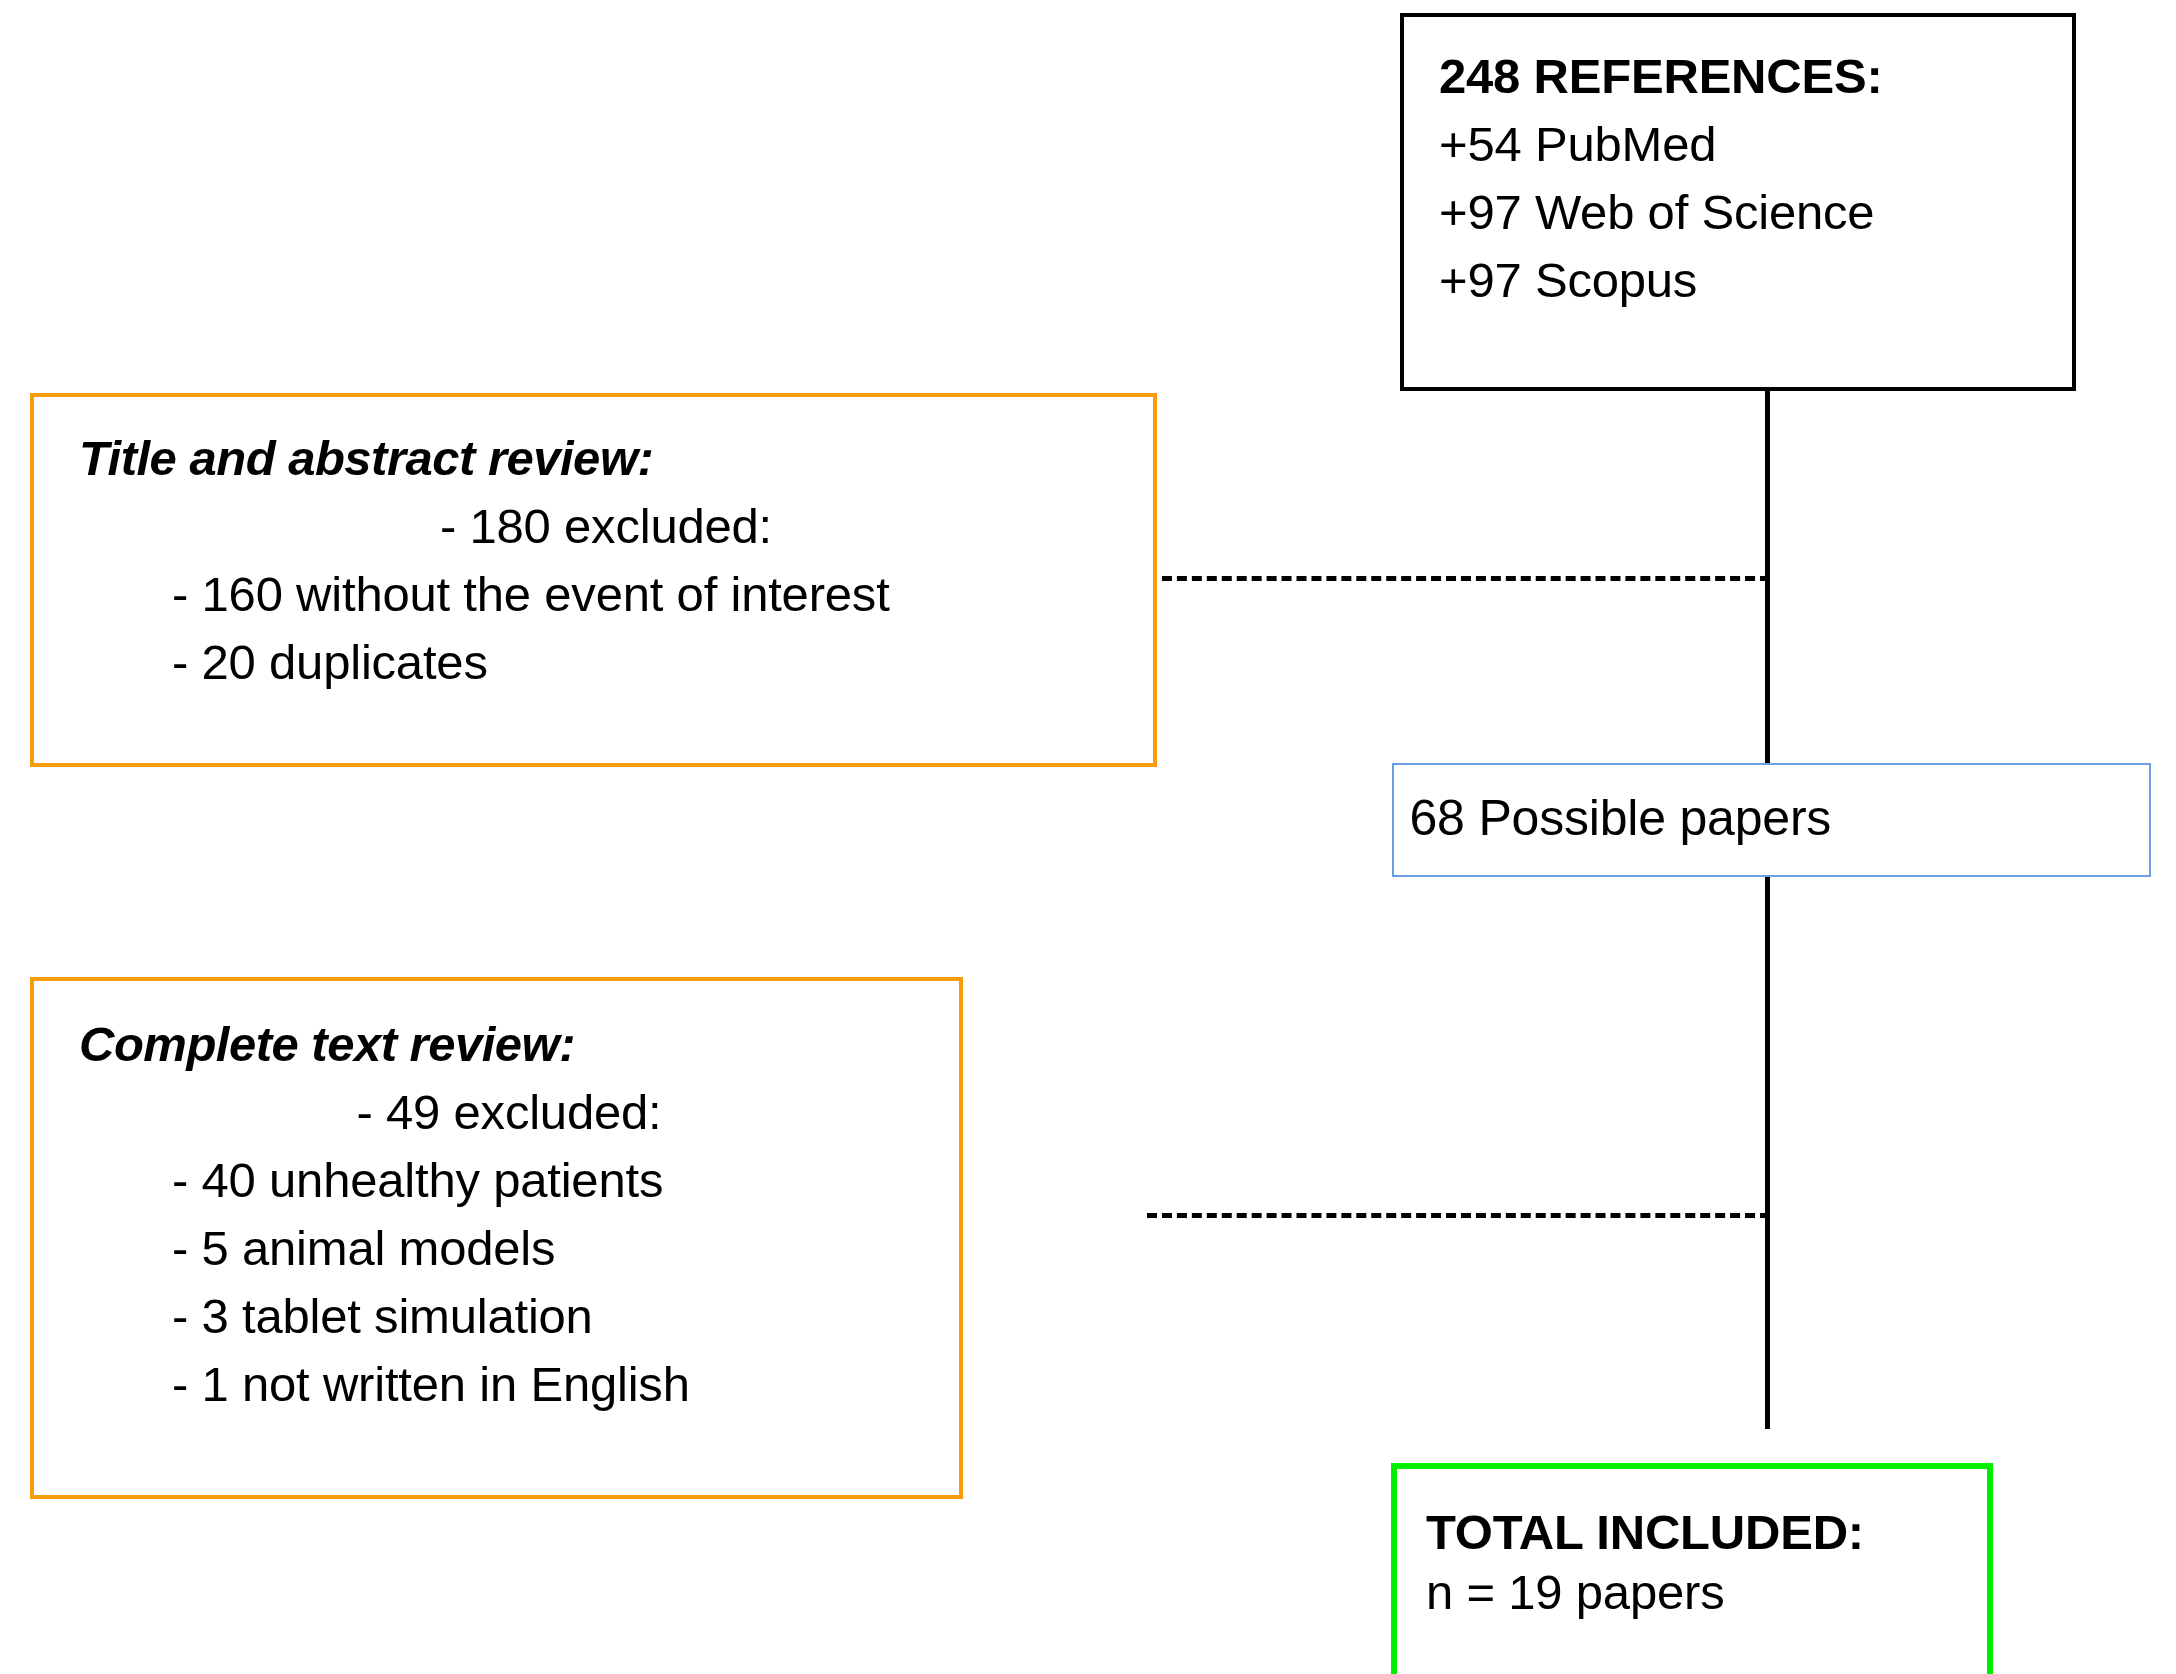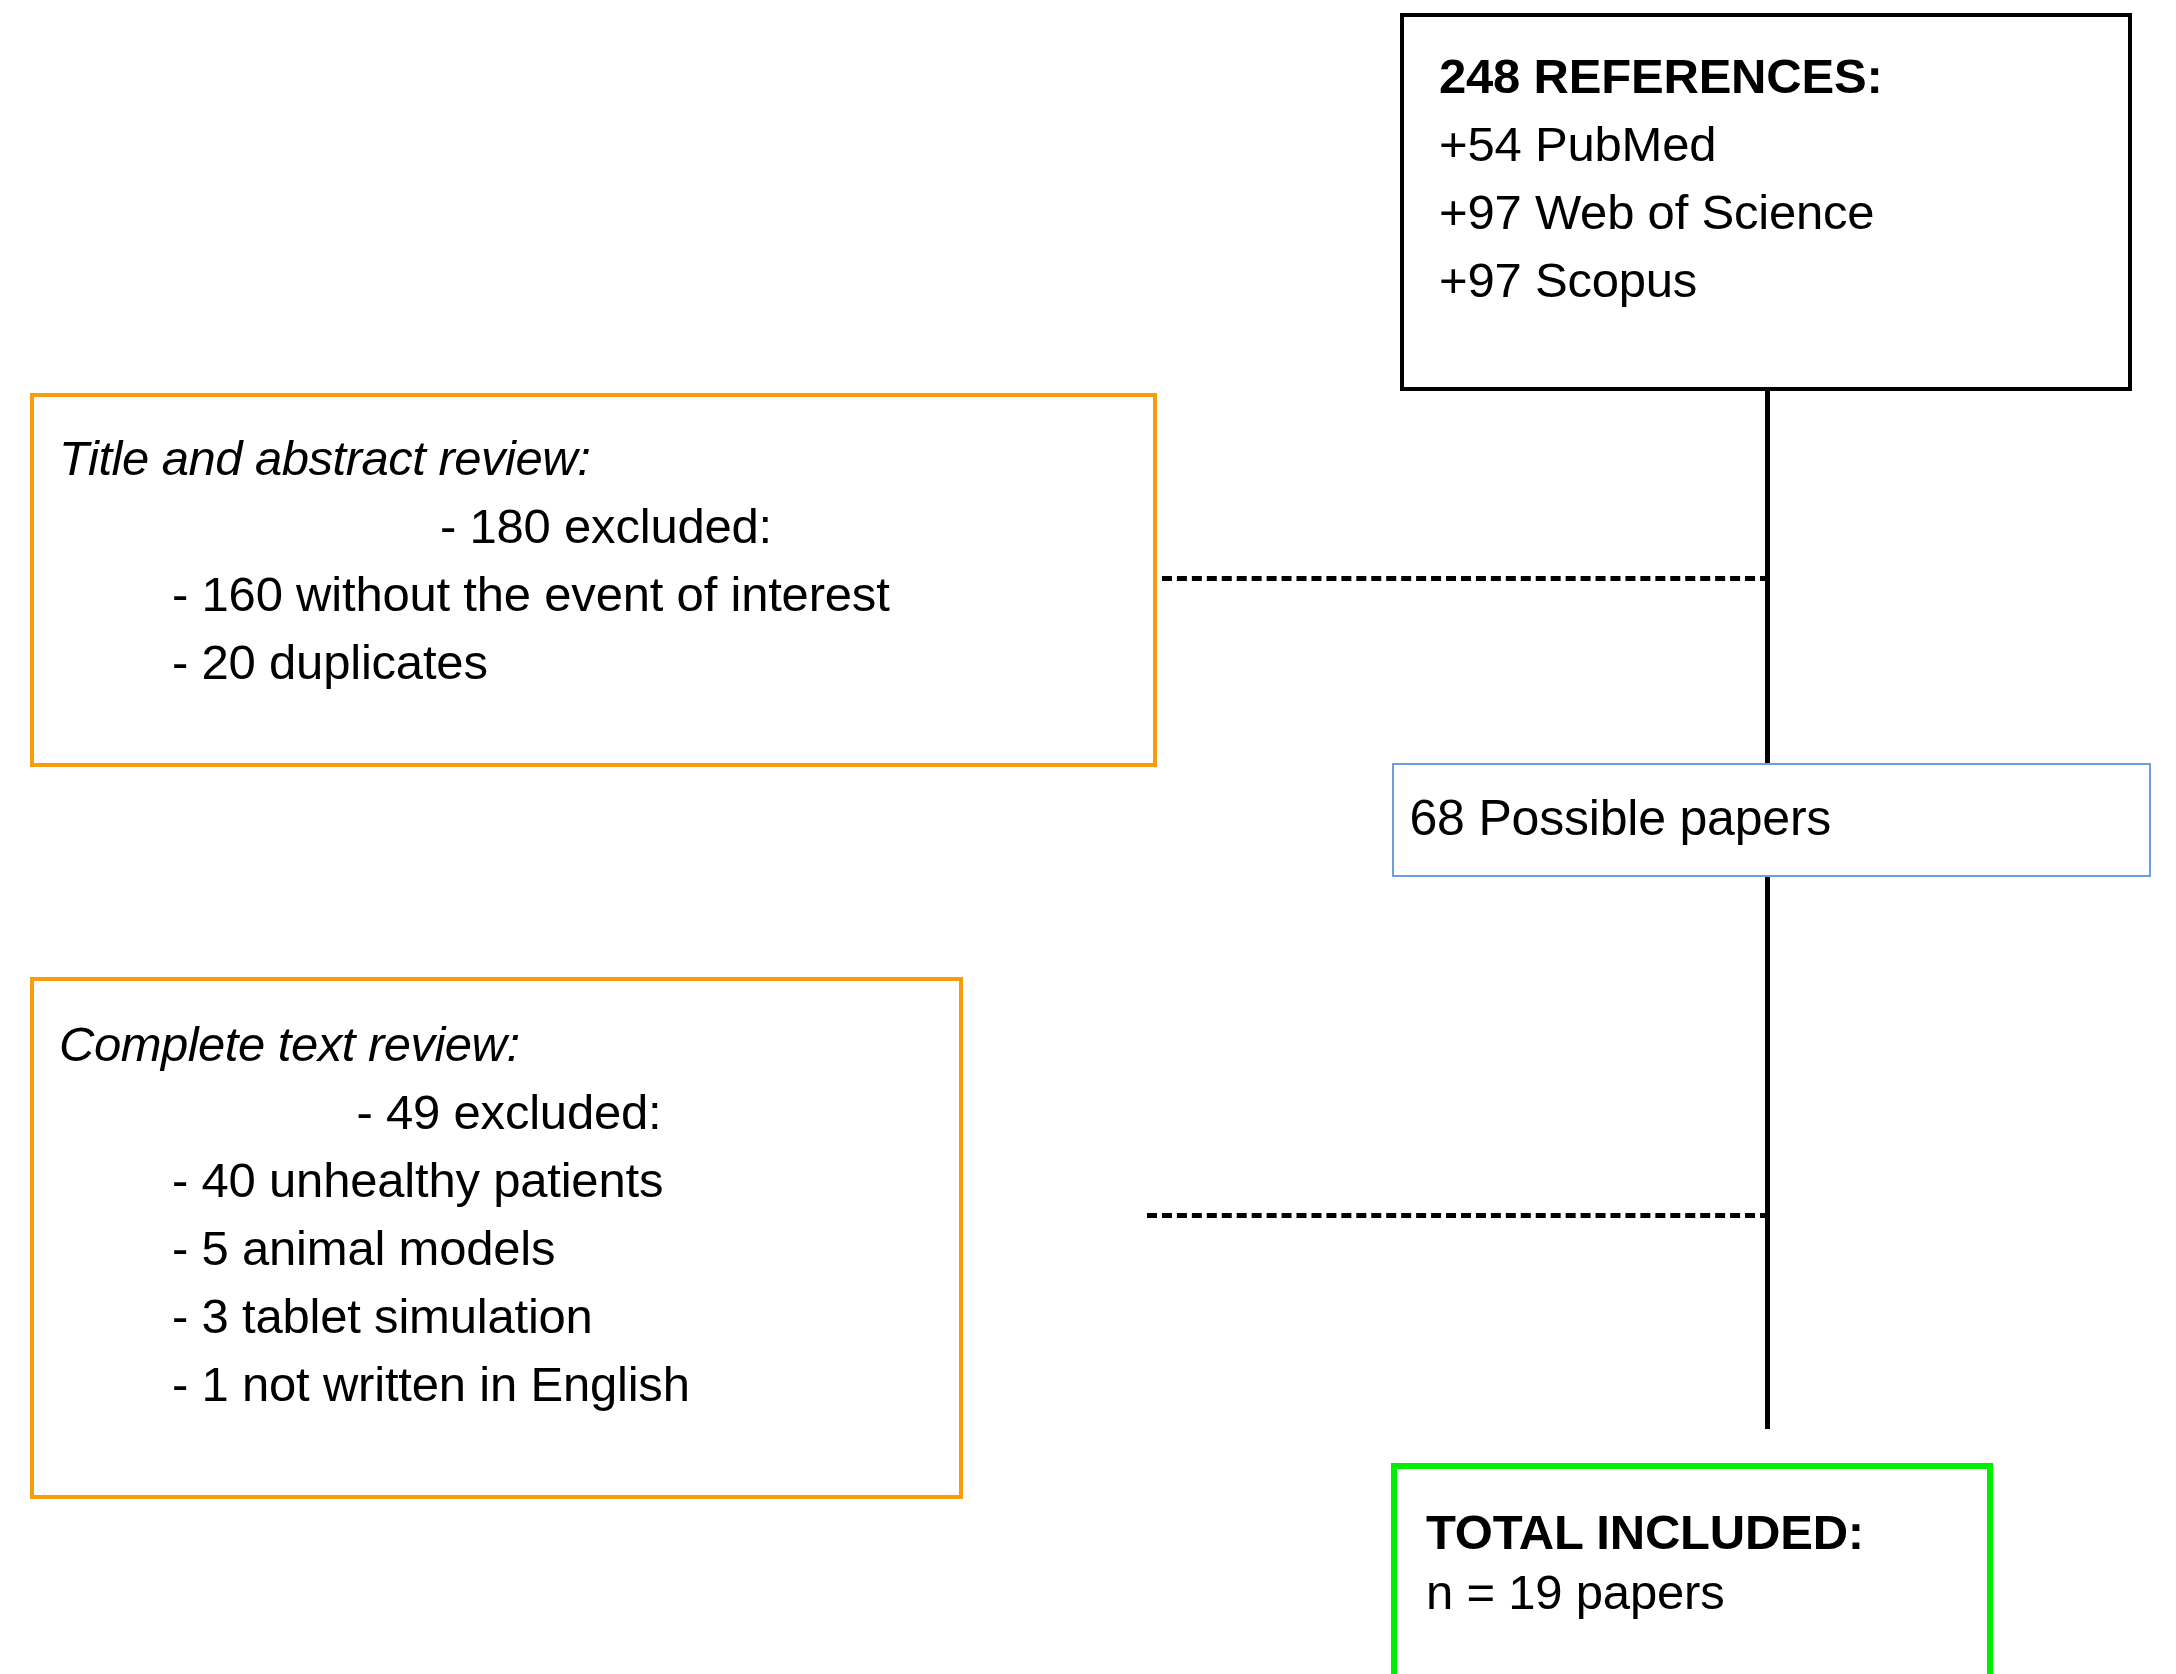--- a/index.html
+++ b/index.html
@@ -20,21 +20,21 @@
   .box {
     position: absolute;
     background: #ffffff;
     box-sizing: border-box;
   }
 
   
   #references-box {
     left: 1400px;
     top: 12.6px;
-    width: 732px;
+    width: 676px;
     height: 378px;
     border: 4.9px solid #000000;
     padding: 25px 0 0 35px;
   }
 
   
   #title-abstract-box {
     left: 30px;
     top: 393px;
     width: 1127px;
@@ -73,21 +73,21 @@
   }
 
   
   .line {
     font-size: 49px;
     line-height: 68px;
     white-space: nowrap;
     letter-spacing: -0.2px;
   }
   .line.bold  { font-weight: bold; }
-  .line.head  { font-weight: normal; font-style: italic; letter-spacing: -0.5px; }
+  .line.head  { font-weight: bold; font-style: italic; letter-spacing: -0.5px; margin-left: 20px; }
 
   .indent-1 { padding-left: 0px; text-align: center; }
   .indent-2 { padding-left: 113px; }
 
   #possible-papers-box .line { font-size: 50px; line-height: 56px; }
   #total-included-box .line  { font-size: 49px; line-height: 60px; }
 
   
   #vertical-connector {
     position: absolute;

